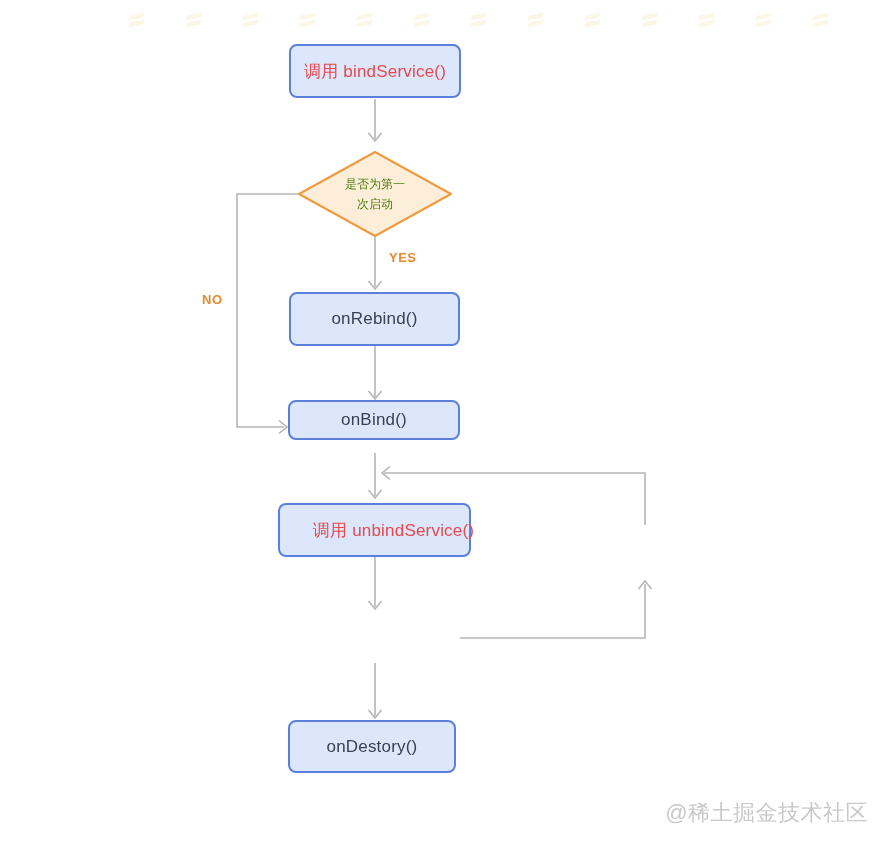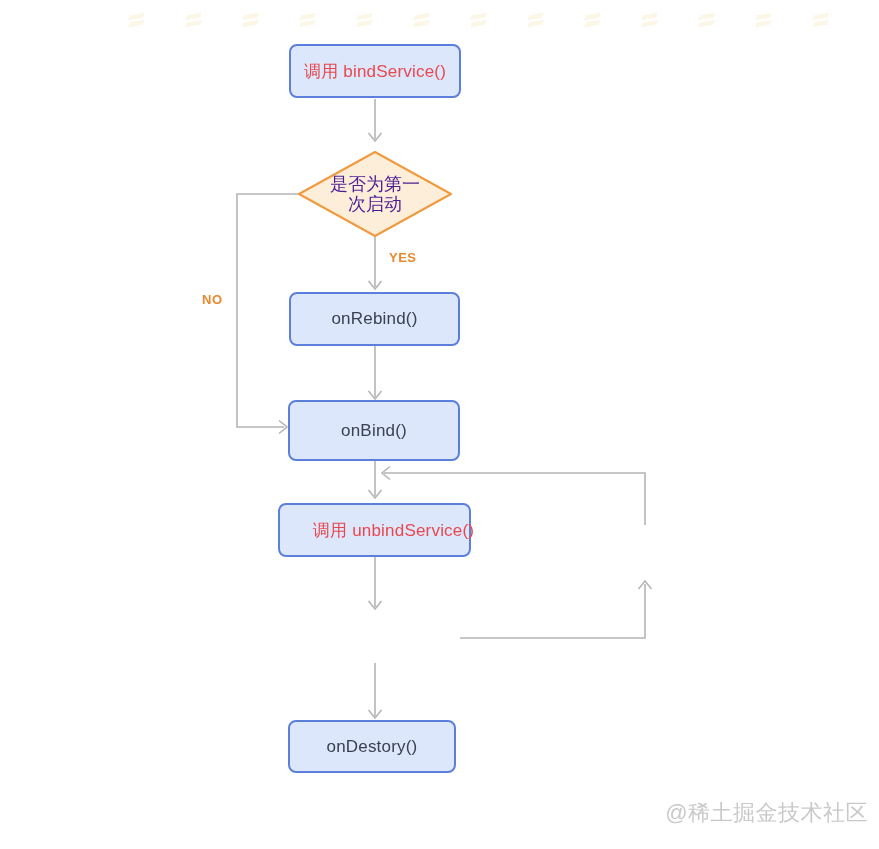--- a/index.html
+++ b/index.html
@@ -26,34 +26,34 @@
     align-items: center;
     justify-content: center;
     font-size: 17px;
     color: #3a4150;
     letter-spacing: 0.2px;
     white-space: nowrap;
   }
   .node.red-text { color: #e8484e; }
   .node-bind-service   { left: 289px; top: 44px;  width: 172px; height: 54px; }
   .node-on-create      { left: 289px; top: 292px; width: 171px; height: 54px; }
-  .node-on-bind        { left: 288px; top: 400px; width: 172px; height: 61px; }
+  .node-on-bind        { left: 288px; top: 400px; width: 172px; height: 40px; }
   .node-unbind-service { left: 278px; top: 503px; width: 193px; height: 54px; padding-left: 38px; }
   .node-on-unbind      { left: 288px; top: 611px; width: 172px; height: 52px; }
   .node-on-destory     { left: 288px; top: 720px; width: 168px; height: 53px; }
   .node-on-rebind      { left: 558px; top: 525px; width: 172px; height: 54px; }
 
   .diamond-label {
     position: absolute;
     left: 299px; top: 174px;
     width: 152px;
     text-align: center;
-    font-size: 18px;
+    font-size: 12px;
     line-height: 20px;
-    color: #4c1d95;
+    color: #4d7c0f;
   }
   .edge-label {
     position: absolute;
     font-size: 13px;
     font-weight: bold;
     color: #e8892f;
     letter-spacing: 0.5px;
     text-align: right;
   }
   .edge-label-yes { left: 389px; top: 250px; }

